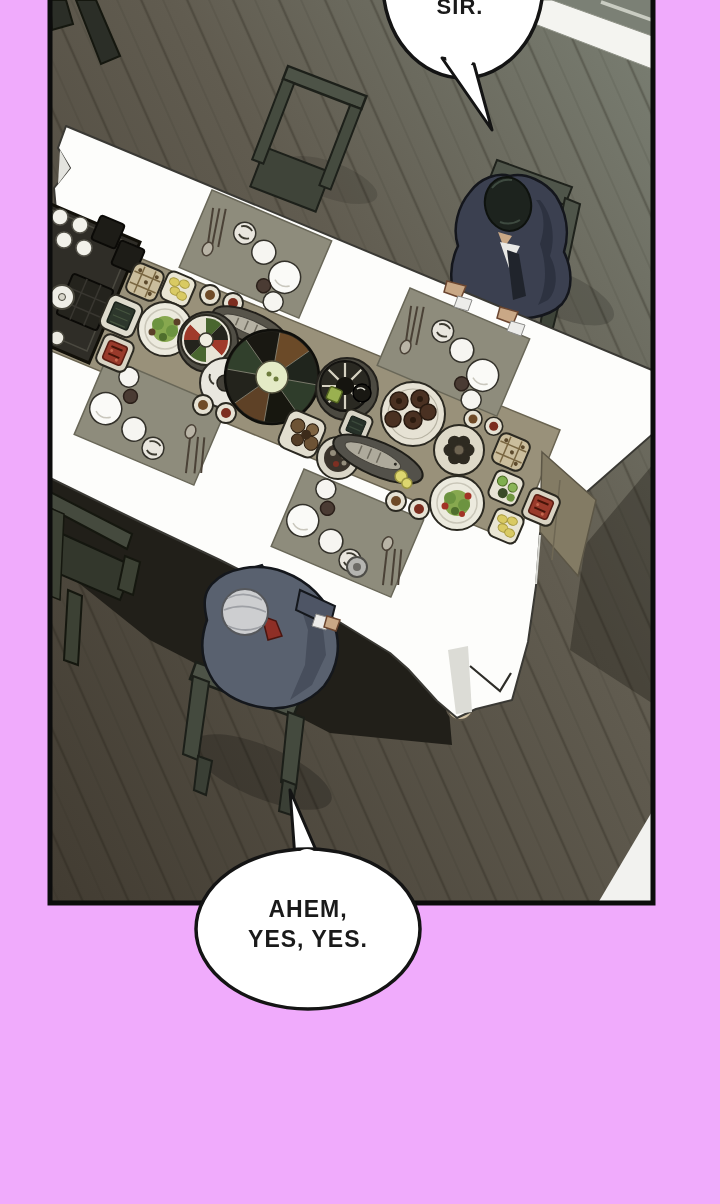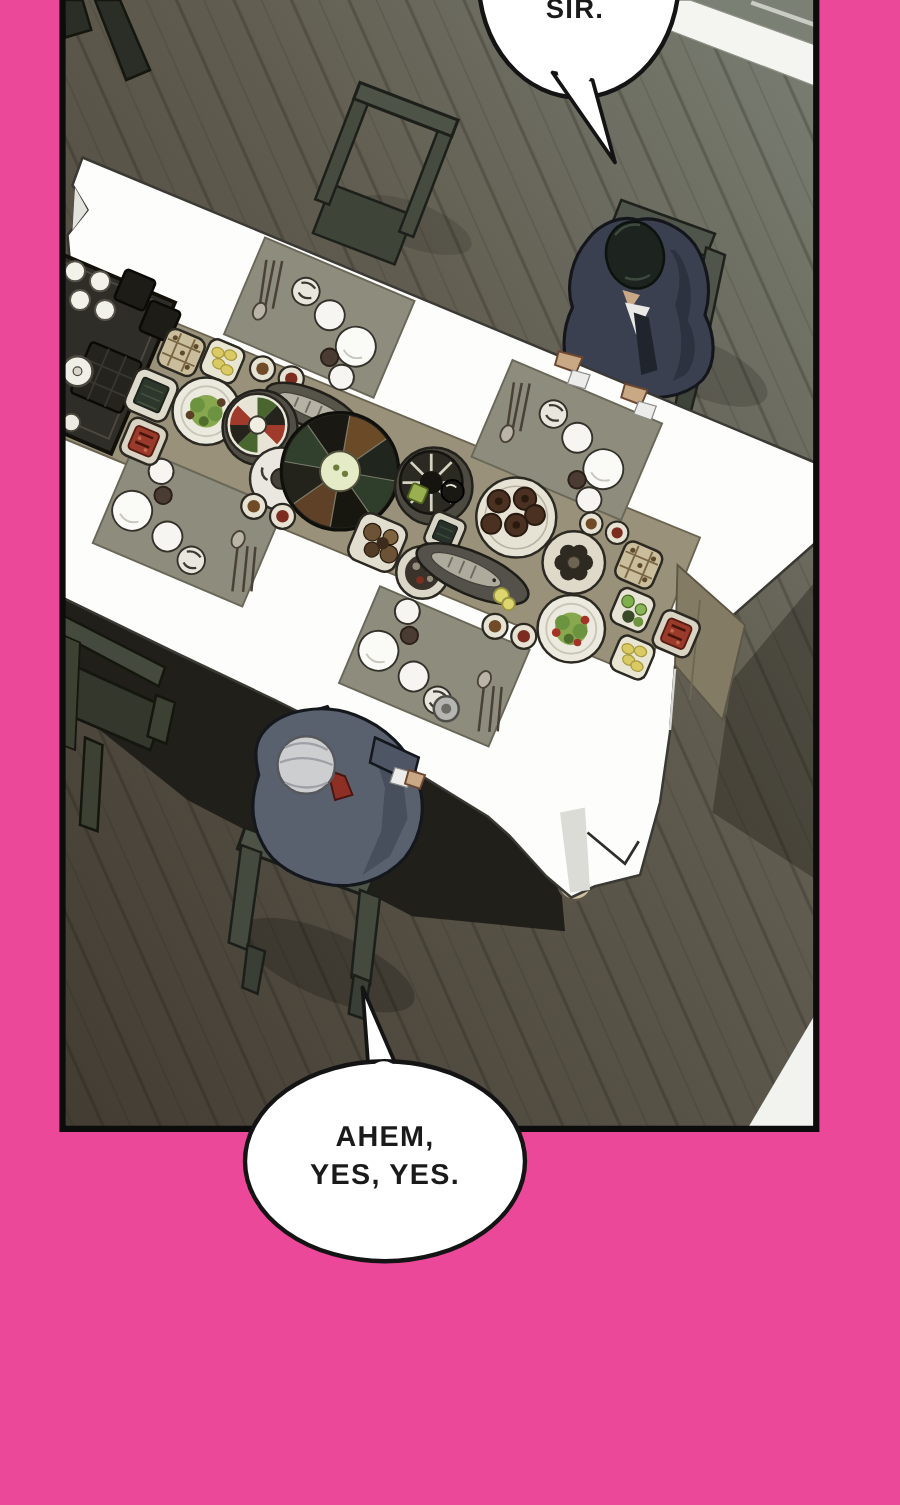--- a/index.html
+++ b/index.html
@@ -1,16 +1,16 @@
 <!DOCTYPE html>
 <html><head>
 <meta charset="utf-8">
 <style>
   html,body{margin:0;padding:0;background:#ffffff;}
-  .stage{position:relative;width:720px;height:1204px;background:#ec4899;overflow:hidden;
+  .stage{position:relative;width:720px;height:1204px;background:#f0abfc;overflow:hidden;
          font-family:"Liberation Sans",sans-serif;}
   svg{display:block;}
   .bubble-text{font-family:"Liberation Sans",sans-serif;font-weight:700;fill:#1a1a1a;
                letter-spacing:1px;text-anchor:middle;}
 </style>
 </head>
 <body>
 
 <div class="stage">
 <svg width="720" height="1204" viewBox="0 0 720 1204">

